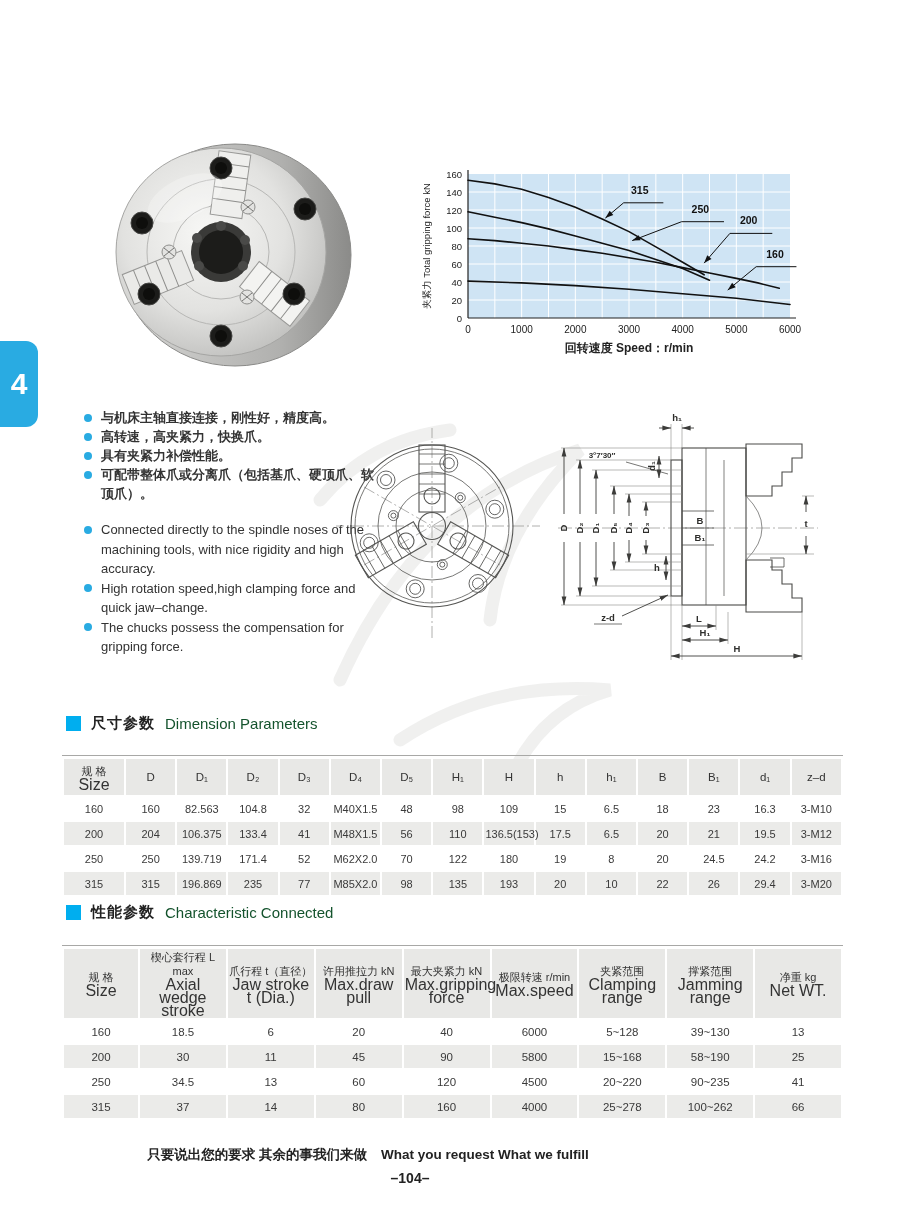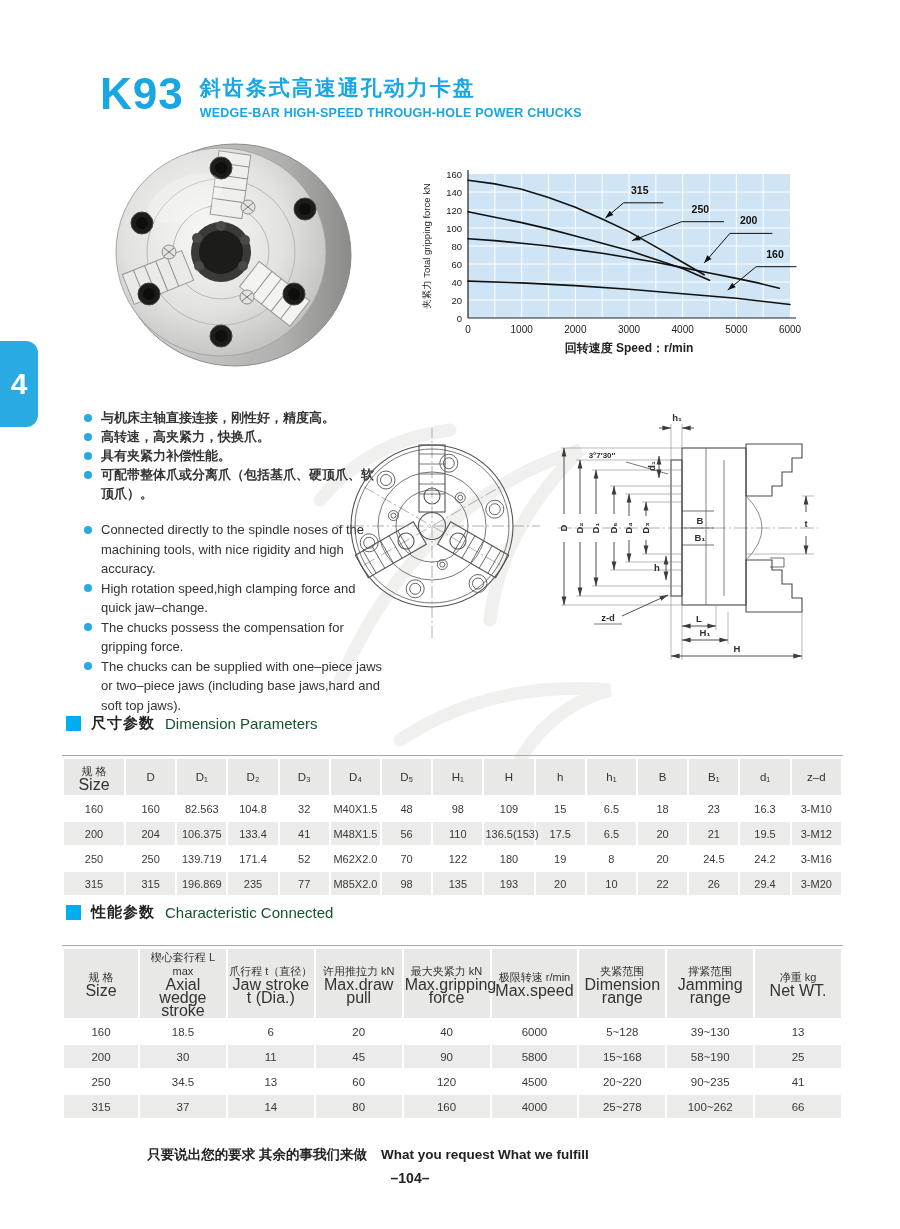--- a/index.html
+++ b/index.html
@@ -72,27 +72,20 @@
       <path d="M60,300 Q140,120 300,70 Q220,150 210,240"></path>
       <path d="M120,360 Q210,300 330,310 Q260,330 230,400"></path>
       <path d="M40,120 Q90,60 170,50"></path>
     </g>
   </svg>
 
   <div id="tab4" class="abs">
     <span>4</span>
   </div>
 
-  <div id="hdr" class="abs">
-    <div class="model">K93</div>
-    <div class="titles">
-      <div class="zh">斜齿条式高速通孔动力卡盘</div>
-      <div class="en">WEDGE-BAR HIGH-SPEED THROUGH-HOLE POWER CHUCKS</div>
-    </div>
-  </div>
 
   <svg class="abs" style="left:95px;top:138px;" width="265" height="240" viewBox="0 0 265 240">
     <defs>
       <radialGradient id="face" cx="42%" cy="40%" r="70%">
         <stop offset="0%" stop-color="#f7f7f5"></stop>
           <stop offset="55%" stop-color="#e2e2e0"></stop>
         <stop offset="100%" stop-color="#b9b9b7"></stop>
       </radialGradient>
       <linearGradient id="rim" x1="0" y1="0" x2="1" y2="0">
         <stop offset="0%" stop-color="#d6d6d4"></stop>
@@ -221,21 +214,20 @@
     <ul class="zh">
         <li><span class="dot"></span><span>与机床主轴直接连接，刚性好，精度高。</span></li>
         <li><span class="dot"></span><span>高转速，高夹紧力，快换爪。</span></li>
         <li><span class="dot"></span><span>具有夹紧力补偿性能。</span></li>
         <li><span class="dot"></span><span>可配带整体爪或分离爪（包括基爪、硬顶爪、软顶爪）。</span></li>
       </ul>
     <ul class="en">
         <li><span class="dot"></span><span>Connected directly to the spindle noses of the machining tools, with nice rigidity and high accuracy.</span></li>
         <li><span class="dot"></span><span>High rotation speed,high clamping force and quick jaw–change.</span></li>
         <li><span class="dot"></span><span>The chucks possess the compensation for gripping force.</span></li>
-        <li><span class="dot"></span><span>The chucks can be supplied with one–piece jaws or two–piece jaws (including base jaws,hard and soft top jaws).</span></li>
       </ul>
   </div>
 
   <svg class="abs" style="left:336px;top:428px;" width="206" height="212" viewBox="0 0 206 212">
     <g stroke="#9c9c9a" stroke-width="0.8" stroke-dasharray="12 3 2 3" fill="none">
       <line x1="-4" y1="98" x2="204" y2="98"></line>
       <line x1="96" y1="-2" x2="96" y2="210"></line>
       <line x1="28" y1="137" x2="164" y2="59"></line>
       <line x1="28" y1="59" x2="164" y2="137"></line>
     </g>
@@ -508,21 +500,21 @@
             <th>
               <div class="th-zh">最大夹紧力 kN</div>
               <div class="th-en">Max.gripping force</div>
             </th>
             <th>
               <div class="th-zh">极限转速 r/min</div>
               <div class="th-en">Max.speed</div>
             </th>
             <th>
               <div class="th-zh">夹紧范围</div>
-              <div class="th-en">Dimension range</div>
+              <div class="th-en">Clamping range</div>
             </th>
             <th>
               <div class="th-zh">撑紧范围</div>
               <div class="th-en">Jamming range</div>
             </th>
             <th>
               <div class="th-zh">净重 kg</div>
               <div class="th-en">Net WT.</div>
             </th>
           </tr>

